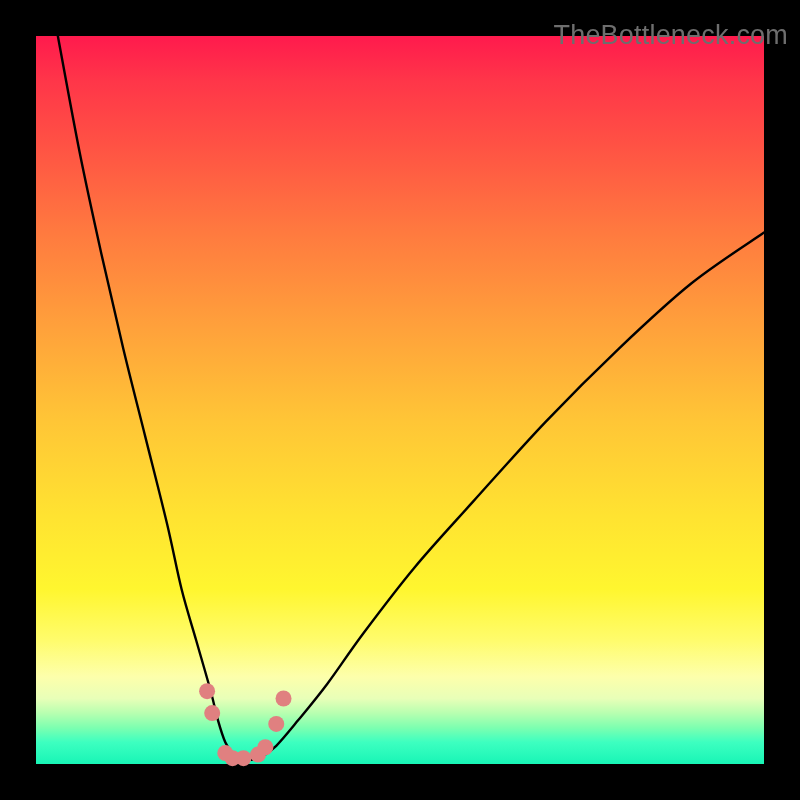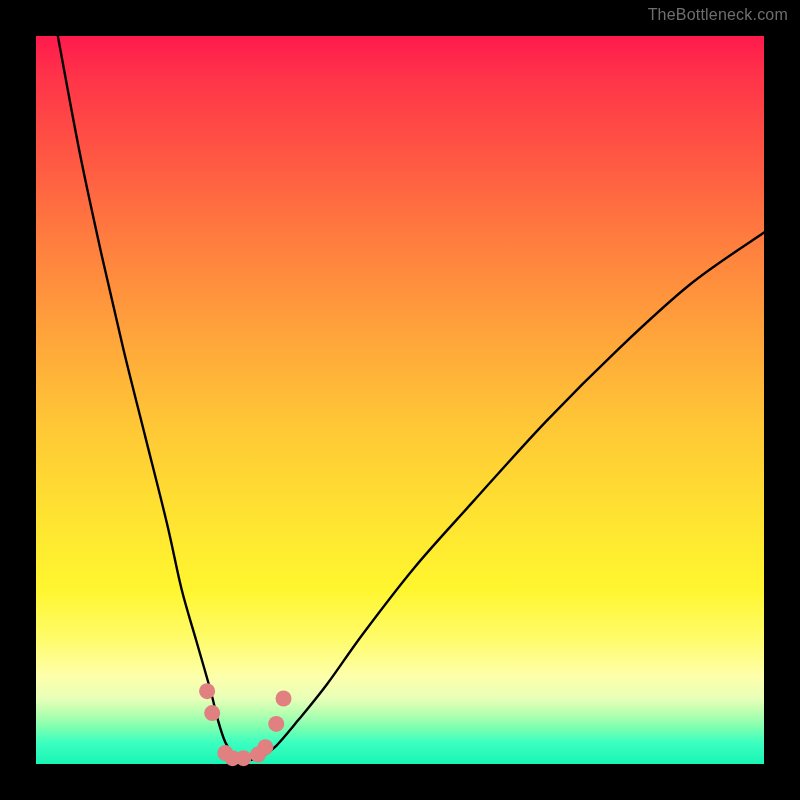--- a/index.html
+++ b/index.html
@@ -38,24 +38,24 @@
       #fdffab 88%,
       #e8ffb8 91%,
       #b8ffb0 93%,
       #7dffb0 95%,
       #3dffc0 97%,
       #18f5b6 100%
     );
   }
   .watermark {
     position: absolute;
-    top: 6px;
+    top: 20px;
     right: 12px;
     color: #6e6e6e;
-    font-size: 16px;
+    font-size: 27px;
     letter-spacing: 0.2px;
     font-weight: 400;
   }
   svg.curve {
     position: absolute;
     left: 0; top: 0;
     width: 728px; height: 728px;
     overflow: visible;
   }
 </style>

